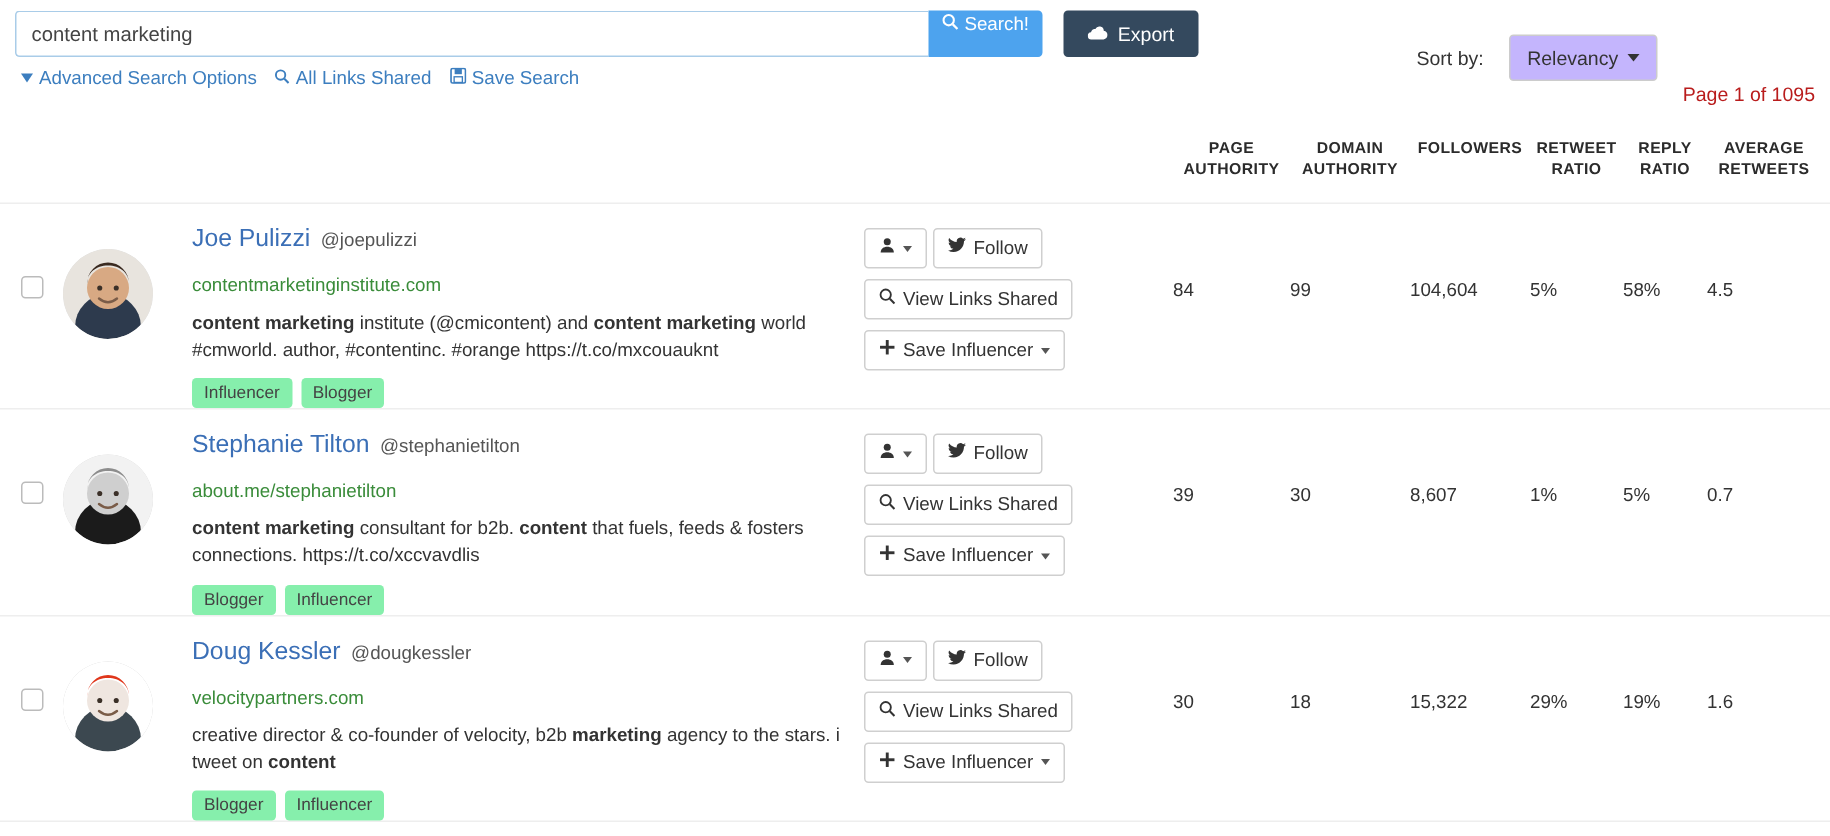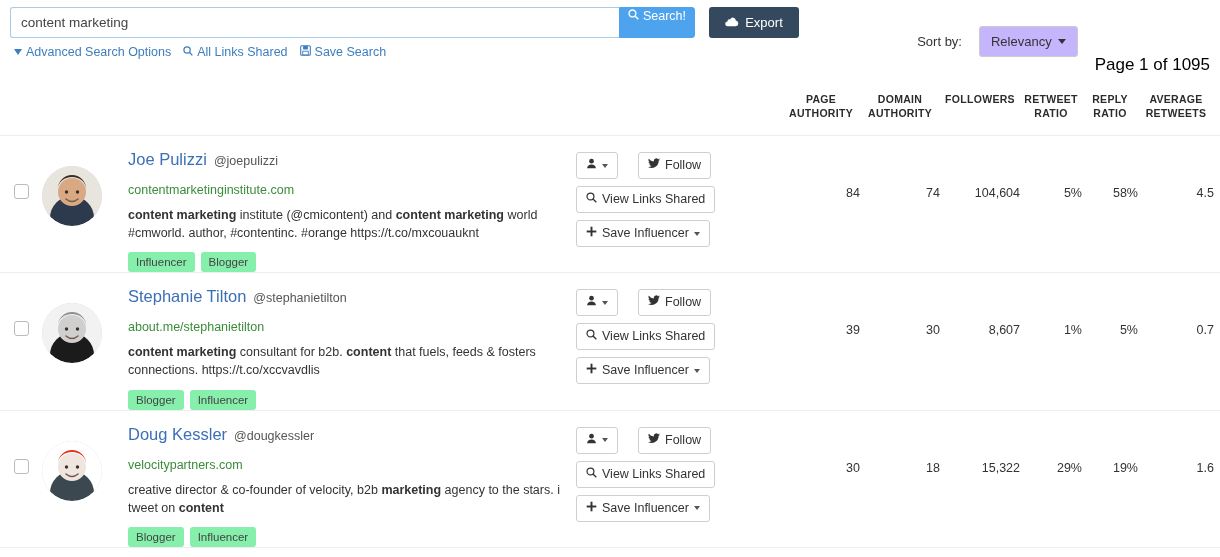--- a/index.html
+++ b/index.html
@@ -86,21 +86,21 @@
     cursor: pointer;
     display: flex; align-items: center; gap: 6px;
   }
   .caret-dn {
     display: inline-block;
     width: 0; height: 0;
     border-left: 4px solid transparent;
     border-right: 4px solid transparent;
     border-top: 5px solid #333;
   }
-  .pageinfo { font-size: 17px; color: #000000; white-space: nowrap; margin-top: 48px; }
+  .pageinfo { font-size: 13px; color: #b91c1c; white-space: nowrap; margin-top: 48px; }
 
   
   .advrow {
     position: absolute;
     left: 14px; top: 45px;
     display: flex;
     align-items: center;
     gap: 12px;
     font-size: 12.5px;
   }
@@ -205,21 +205,21 @@
   .tags { margin-top: 10px; display: flex; gap: 6px; }
   .tag {
     background: #86efac;
     color: #444;
     font-size: 11.5px;
     padding: 4px 8px;
     border-radius: 3px;
   }
 
   .btn-cell { width: 206px; padding-top: 2px; }
-  .btnrow { display: flex; gap: 20px; margin-bottom: 7px; }
+  .btnrow { display: flex; gap: 4px; margin-bottom: 7px; }
   .abtn {
     border: 1px solid #cfcfcf;
     background: #fff;
     border-radius: 3px;
     font-size: 12.5px;
     font-family: "Liberation Sans", sans-serif;
     color: #333;
     padding: 5px 9px;
     cursor: pointer;
     display: inline-flex;
@@ -235,21 +235,21 @@
     border-right: 3.5px solid transparent;
     border-top: 4.5px solid #555;
   }
 
   .metrics {
     width: 438px;
     display: flex;
     padding-top: 36px;
   }
   .mval {
-    text-align: right;
+    text-align: left;
     font-size: 12.5px;
     color: #333;
   }
   .mval.c1 { width: 78px; }
   .mval.c2 { width: 80px; }
   .mval.c3 { width: 80px; }
   .mval.c4 { width: 62px; }
   .mval.c5 { width: 56px; }
   .mval.c6 { width: 76px; }
 </style>
@@ -424,21 +424,21 @@
                   <rect x="1" y="6.6" width="14" height="2.8" fill="#333"></rect>
                 </svg>
           </span>
           <span>Save Influencer</span>
           <span class="caret-sm"></span>
         </button>
       </div>
     </div>
     <div class="metrics">
       <div class="mval c1">84</div>
-      <div class="mval c2">74</div>
+      <div class="mval c2">99</div>
       <div class="mval c3">104,604</div>
       <div class="mval c4">5%</div>
       <div class="mval c5">58%</div>
       <div class="mval c6">4.5</div>
     </div>
   </div>
       <div class="row">
     <div class="cb-cell">
       <span class="cbox"></span>
     </div>

